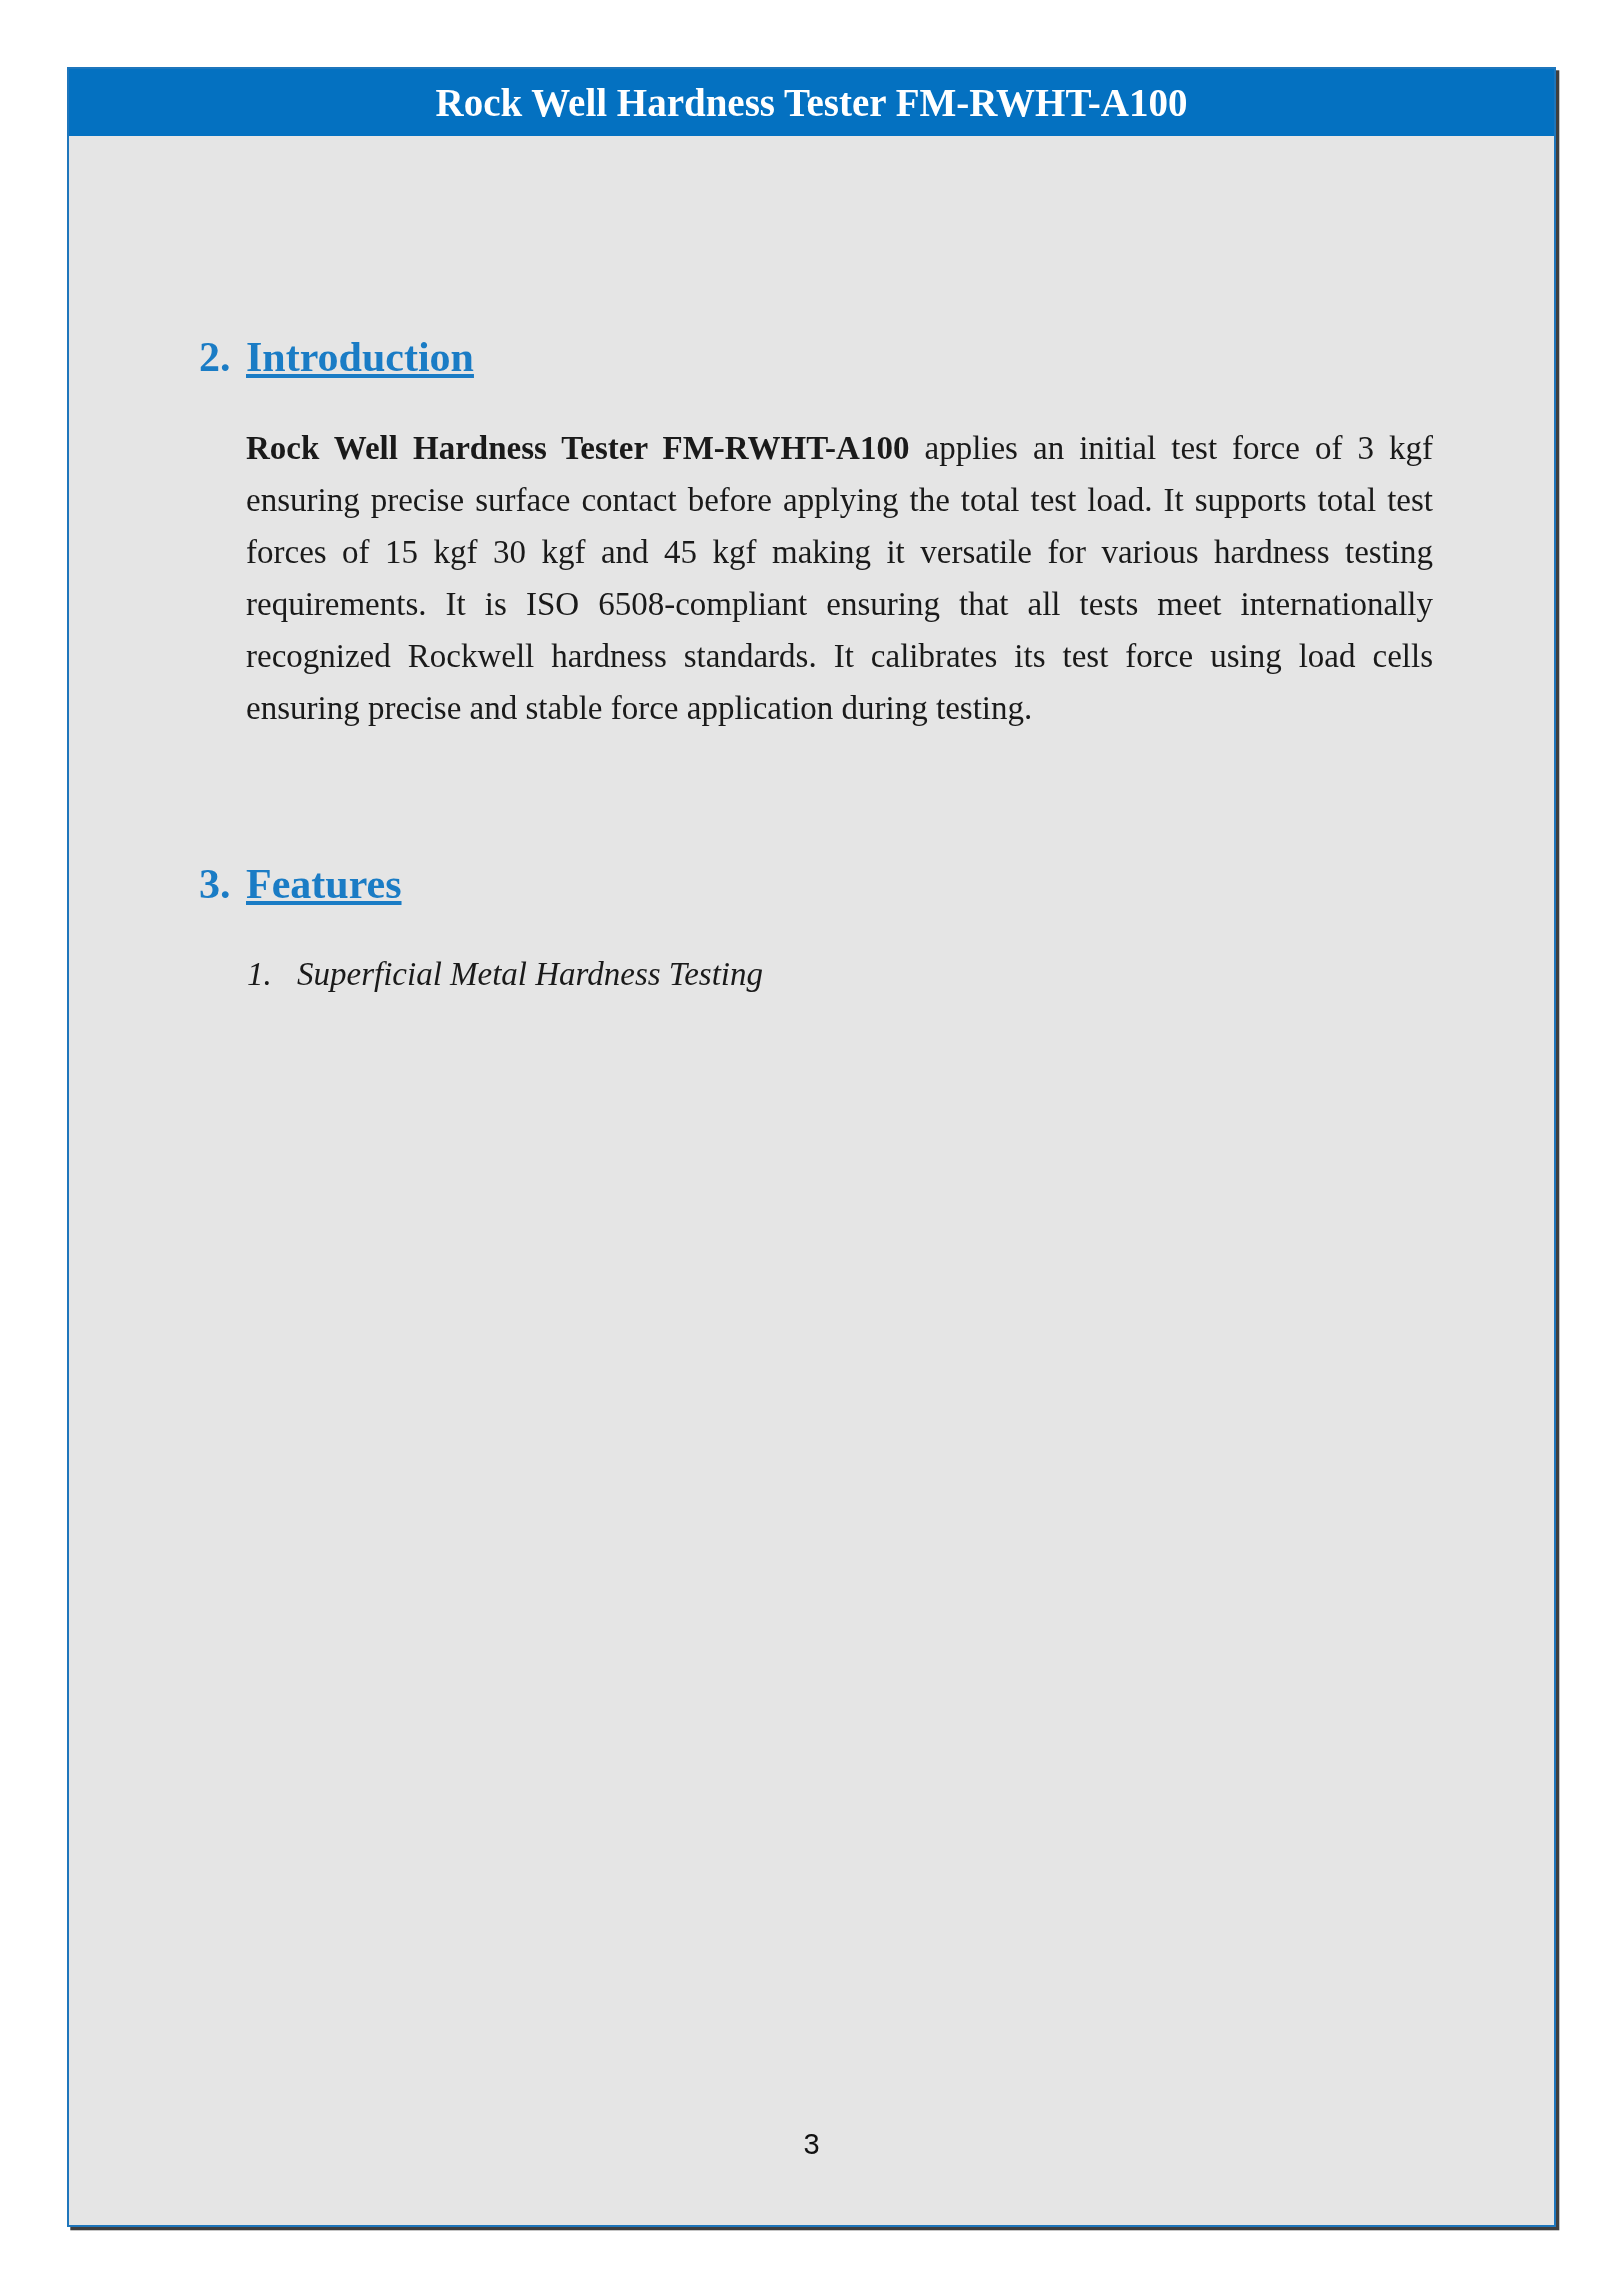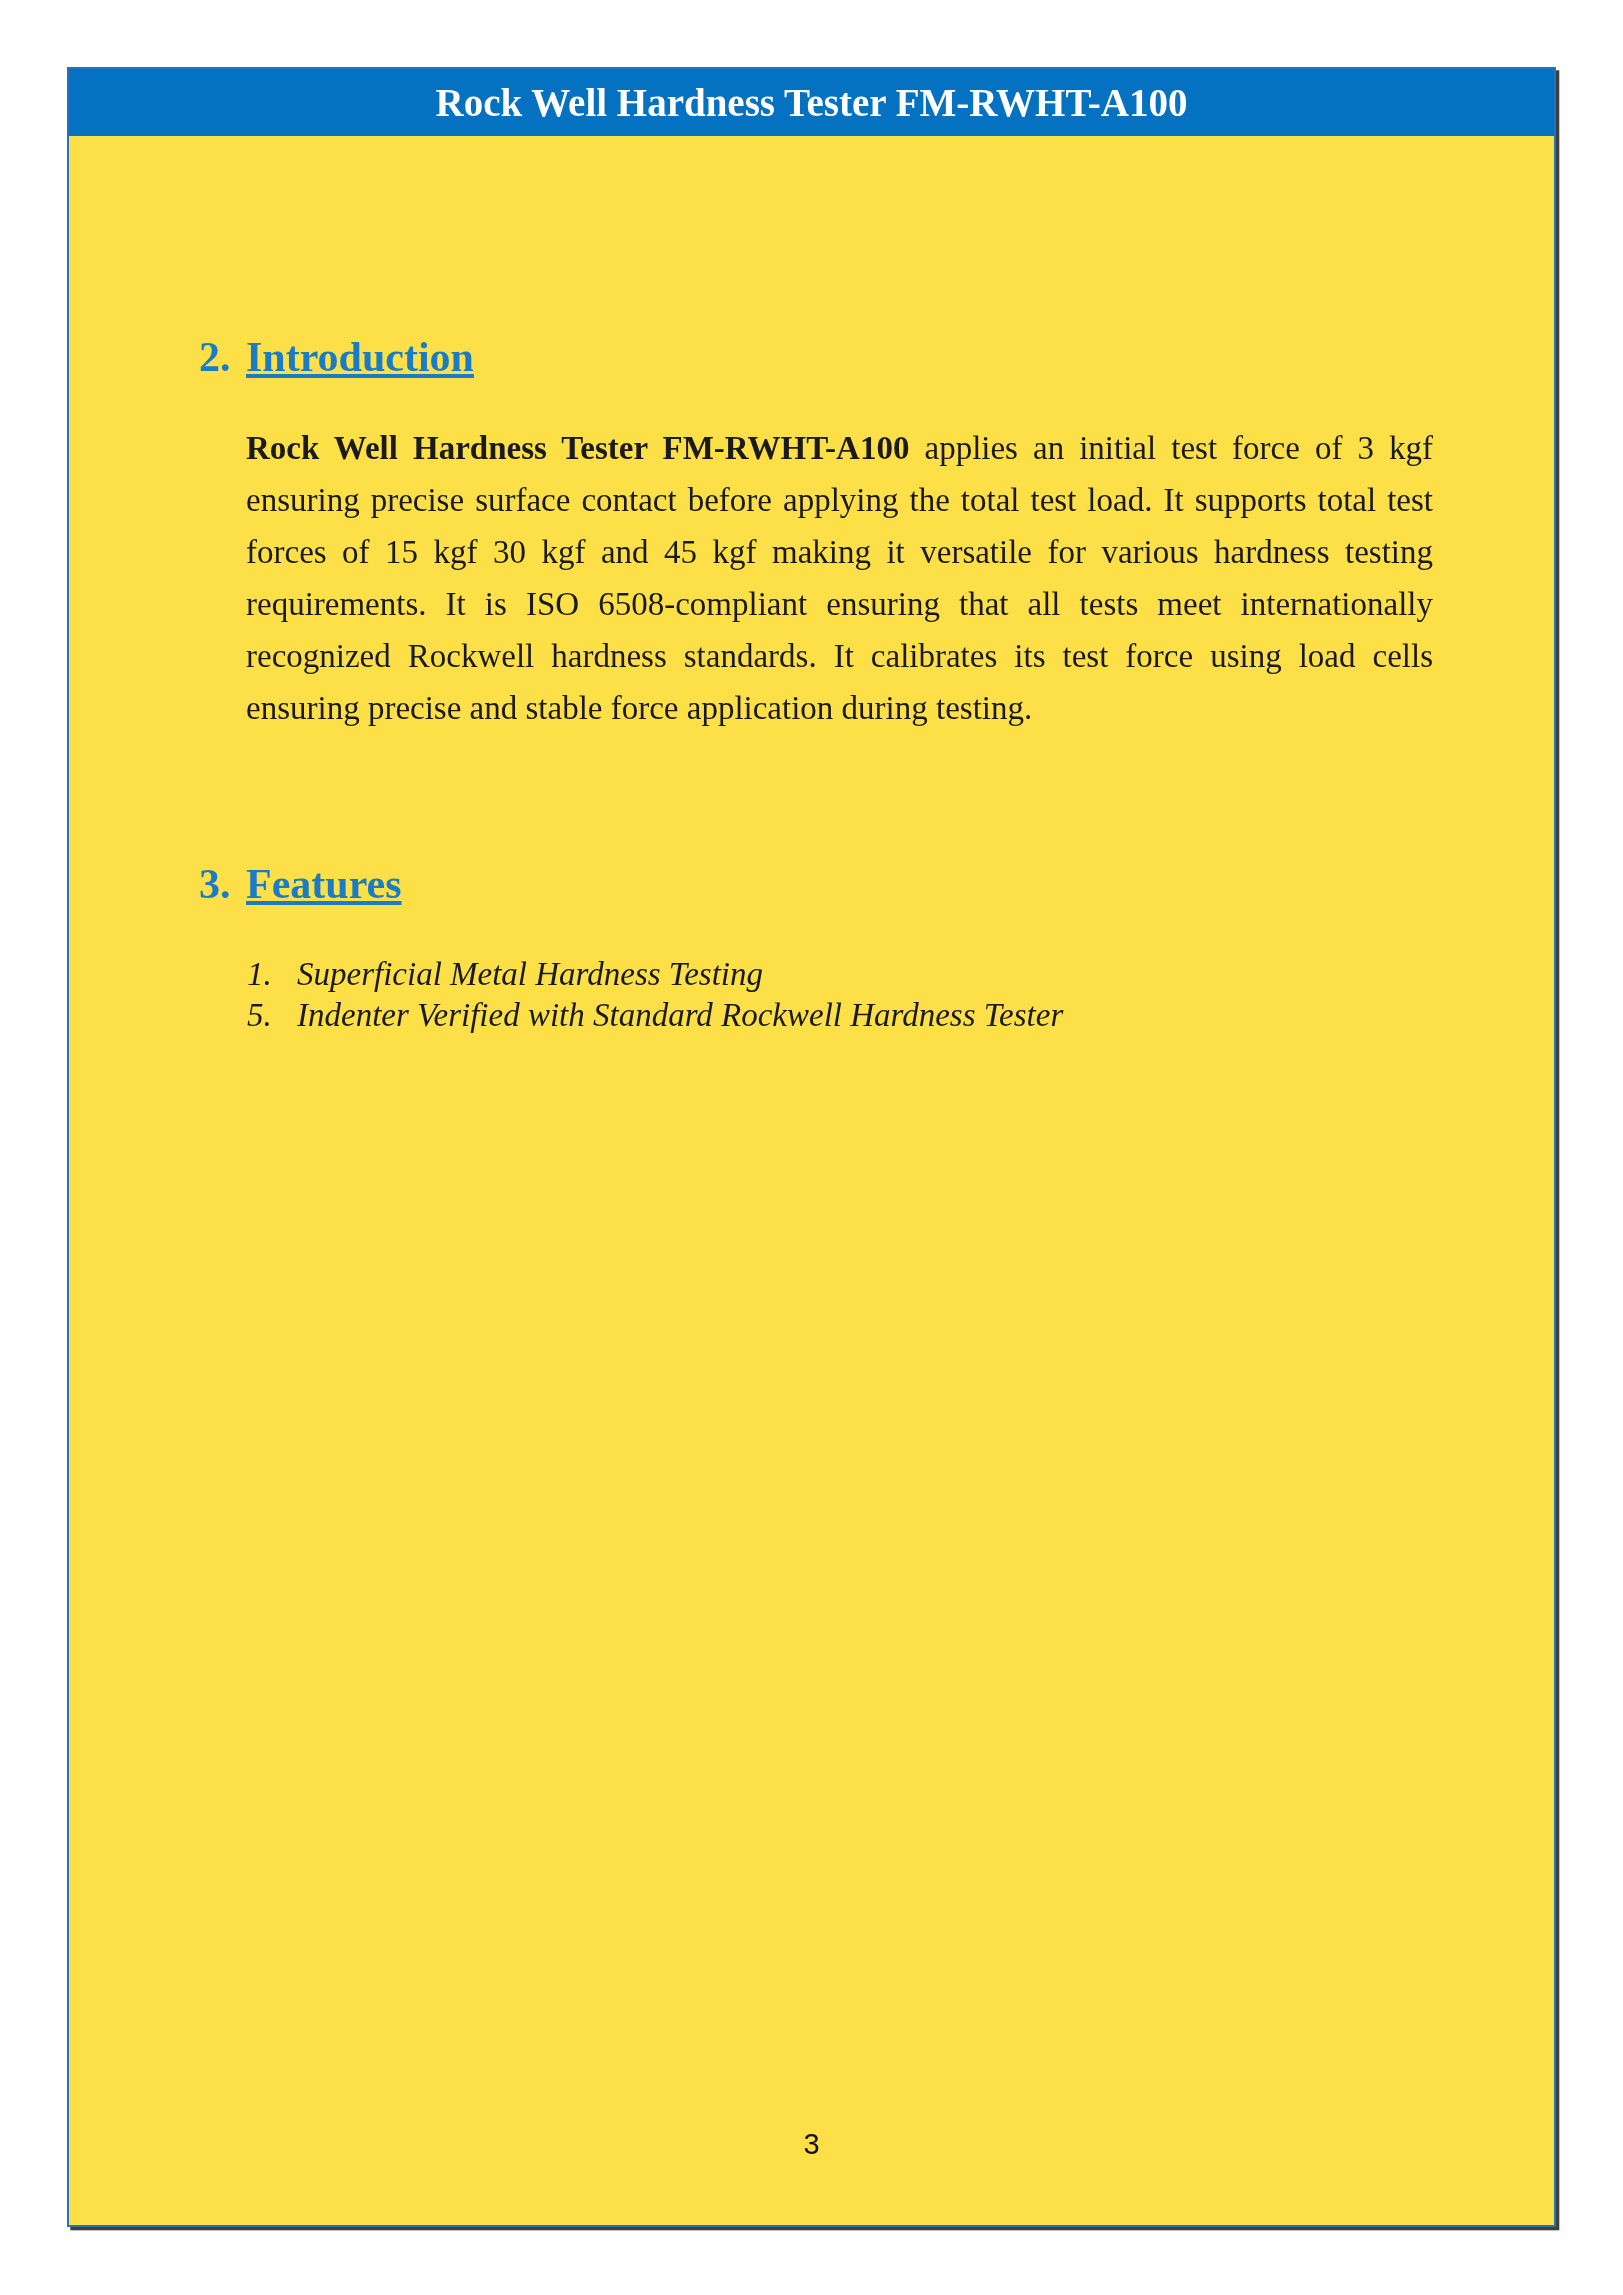--- a/index.html
+++ b/index.html
@@ -11,21 +11,21 @@
     font-family: "Liberation Serif", "DejaVu Serif", serif;
   }
   .border-box {
     position: absolute;
     left: 67px;
     top: 67px;
     width: 1489px;
     height: 2160px;
     border: 2px solid var(--border-color, #1E76BC);
     box-shadow: 3.3px 3.3px 0 0 var(--shadow-color, #3F3F3F);
-    background: #fde047;
+    background: #e5e5e5;
   }
   .band {
     position: absolute;
     top: 0; left: 0; right: 0;
     height: 67px;
     background: var(--band-color, #0471C1);
     display: flex;
     align-items: center;
     justify-content: center;
   }
@@ -104,21 +104,18 @@
   </p>
 
   <div class="section-heading" id="features-heading">
     <span class="h-num">3.</span><span class="h-title">Features</span>
   </div>
 
   <div class="features-list">
     <div class="list-item">
       <span class="li-num">1.</span><span>Superficial Metal Hardness Testing</span>
     </div>
-    <div class="list-item">
-      <span class="li-num">5.</span><span>Indenter Verified with Standard Rockwell Hardness Tester</span>
-    </div>
   </div>
 
   <div class="page-number">3</div>
 
 </div>
 
 
 </body></html>

